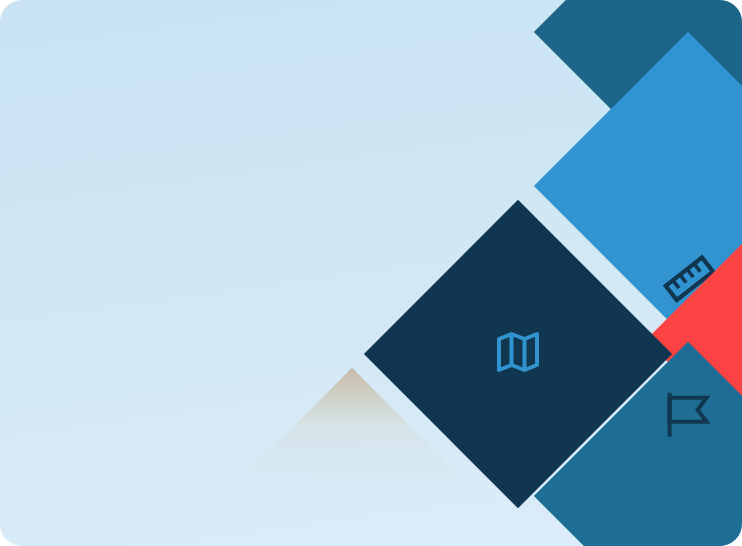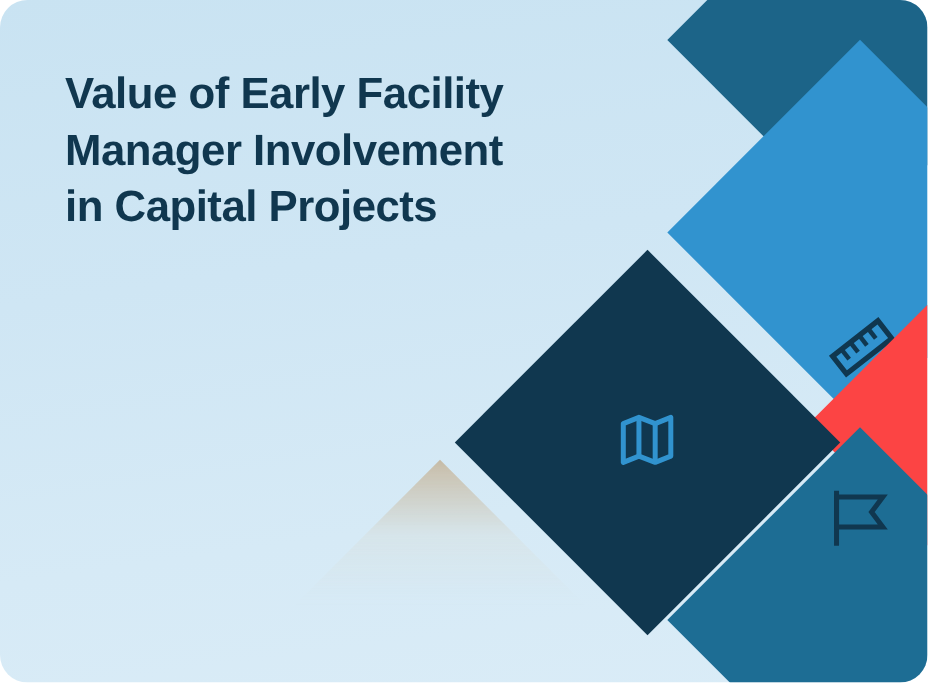--- a/index.html
+++ b/index.html
@@ -162,17 +162,14 @@
 
     <div class="dia" style="left:352px;top:522px;">
       <div class="face">
         <div class="photo"></div>
         <div class="photo-top"></div>
       </div>
     </div>
 
   </div>
 
-  <h1 class="title">Value of Early Facility
-Manager Involvement
-in Capital Projects</h1>
 
 </div>
 
 </body></html>

